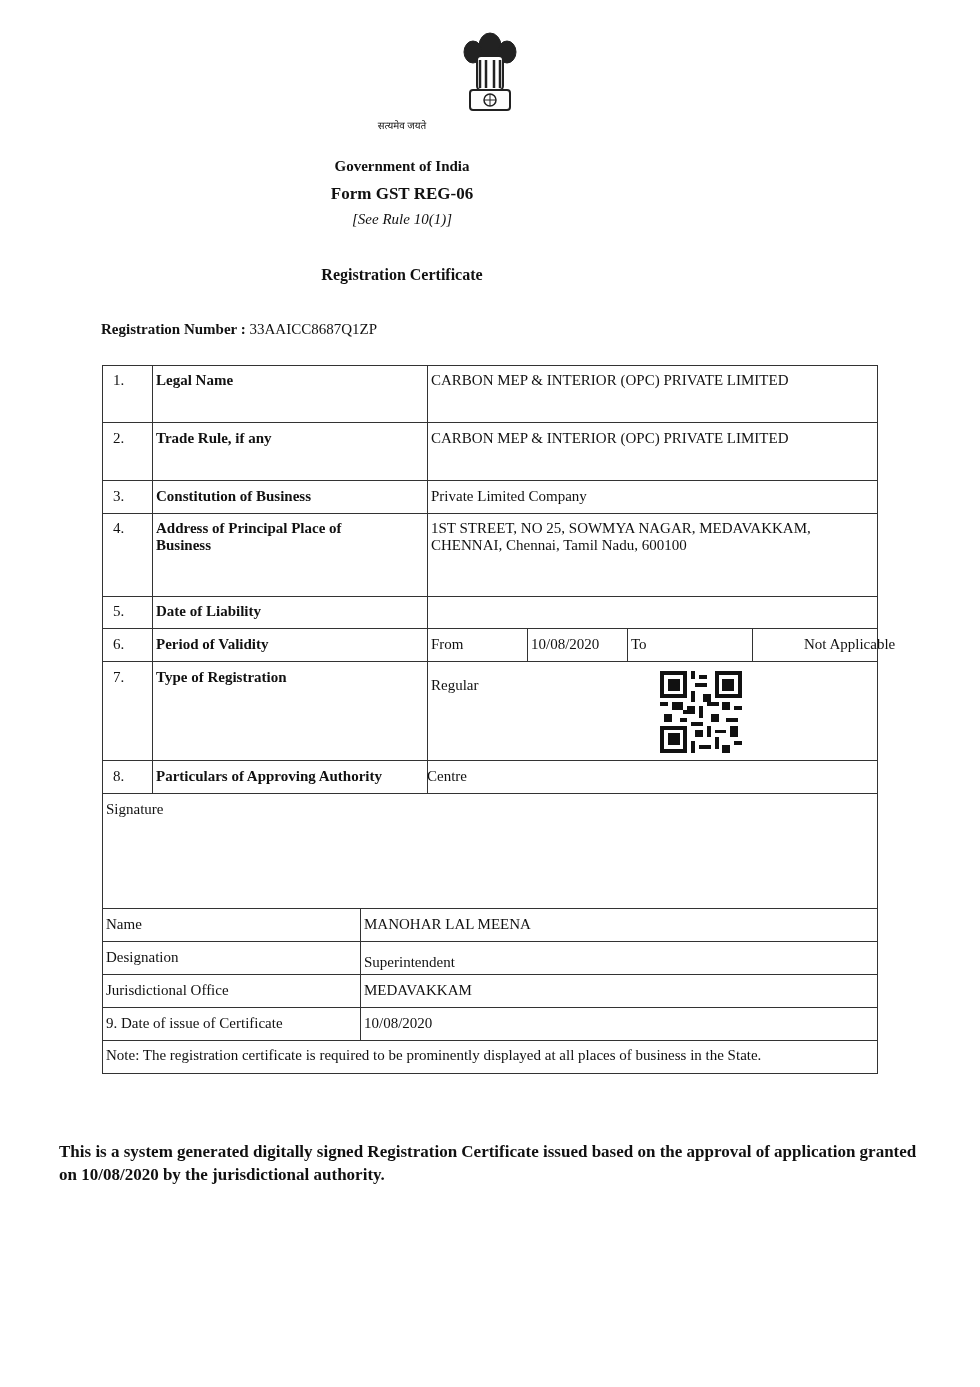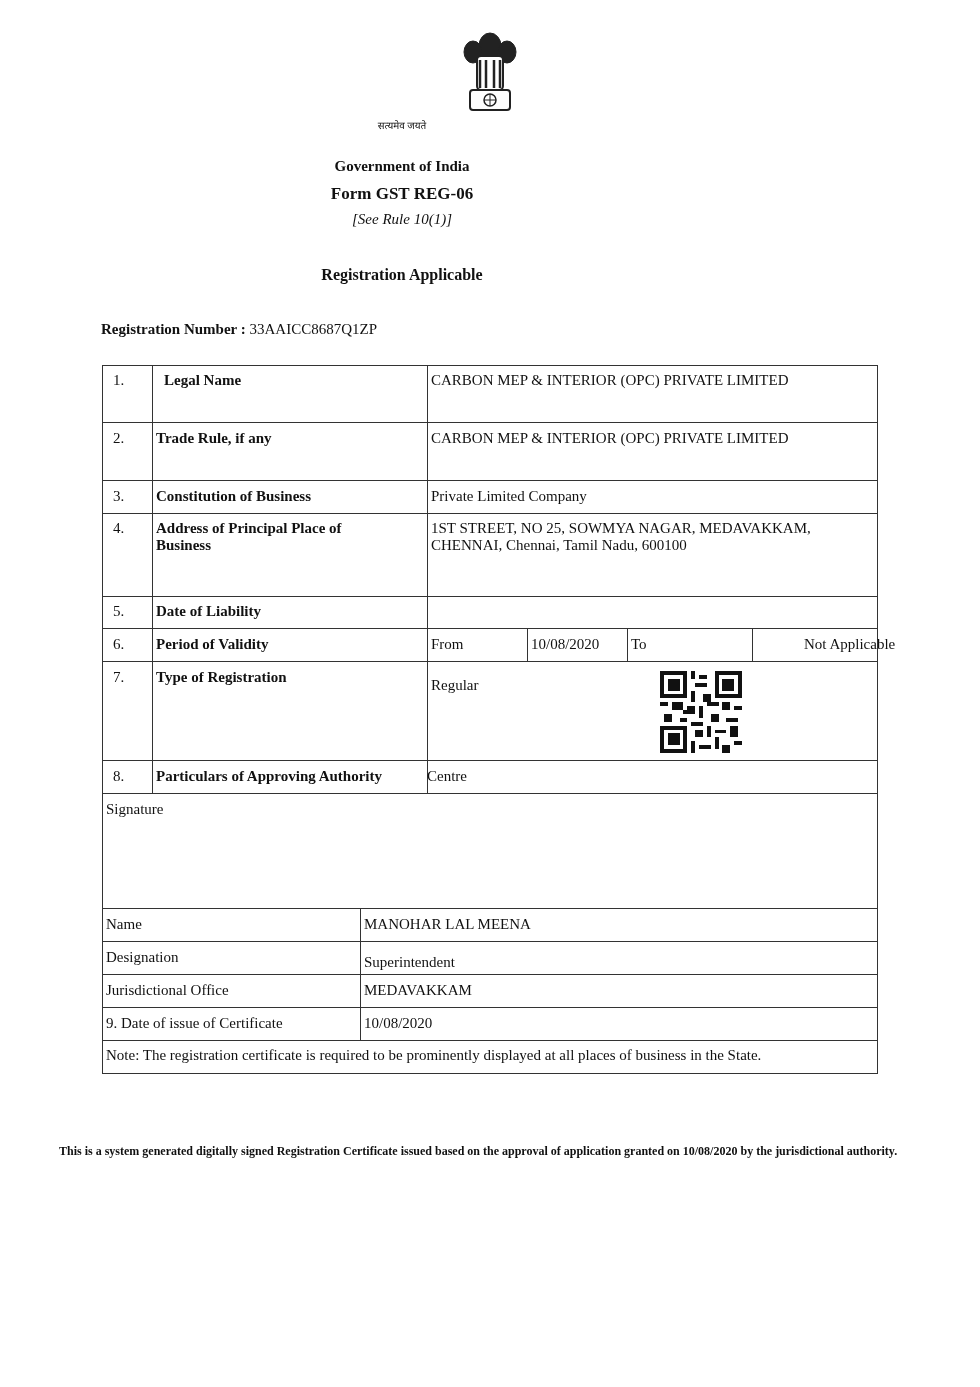--- a/index.html
+++ b/index.html
@@ -18,21 +18,21 @@
 
   .tbl { position: absolute; left: 102px; top: 365px; width: 776px; height: 709px;
          border: 1px solid #333; box-sizing: border-box; }
   .hl { position: absolute; height: 0; border-top: 1.5px solid #333; }
   .vl { position: absolute; width: 0; border-left: 1px solid #333; }
   .cell { position: absolute; font-size: 15px; line-height: 17px; }
   .lbl { font-weight: bold; }
   .num { font-size: 15px; }
   .qr { position: absolute; left: 660px; top: 671px; width: 82px; height: 82px; }
   .footer { position: absolute; left: 59px; top: 1140px; width: 870px;
-            font-size: 12px; font-weight: bold; line-height: 23px; }
+            font-size: 17px; font-weight: bold; line-height: 23px; }
 </style>
 </head>
 <body>
 
 <div class="abs emblem">
   <svg width="80" height="92" viewBox="0 0 80 92">
     <g fill="#222" stroke="#222">
       <ellipse cx="40" cy="18" rx="11" ry="13"></ellipse>
       <ellipse cx="23" cy="24" rx="9" ry="11"></ellipse>
       <ellipse cx="57" cy="24" rx="9" ry="11"></ellipse>
@@ -41,21 +41,21 @@
       <rect x="20" y="62" width="40" height="20" rx="3" fill="#fff" stroke-width="2"></rect>
       <circle cx="40" cy="72" r="6" fill="none" stroke-width="1.5"></circle>
       <path d="M40 66 L40 78 M34 72 L46 72" stroke-width="1"></path>
     </g>
   </svg>
 </div>
 <div class="center motto">सत्यमेव जयते</div>
 <div class="center gov">Government of India</div>
 <div class="center form">Form GST REG-06</div>
 <div class="center rule">[See Rule 10(1)]</div>
-<div class="center title">Registration Applicable</div>
+<div class="center title">Registration Certificate</div>
 
 <div class="abs regno">
   <b>Registration Number :</b>
   <span>33AAICC8687Q1ZP</span>
 </div>
 
 <div class="tbl"></div>
 
 <div class="hl" style="left:102px;width:776px;top:422px;"></div>
 <div class="hl" style="left:102px;width:776px;top:480px;"></div>
@@ -72,21 +72,21 @@
 <div class="hl" style="left:102px;width:776px;top:1040px;"></div>
 
 <div class="vl" style="left:152px;top:365px;height:428px;"></div>
 <div class="vl" style="left:427px;top:365px;height:428px;"></div>
 <div class="vl" style="left:527px;top:628px;height:33px;"></div>
 <div class="vl" style="left:627px;top:628px;height:33px;"></div>
 <div class="vl" style="left:752px;top:628px;height:33px;"></div>
 <div class="vl" style="left:360px;top:908px;height:132px;"></div>
 
 <div class="cell num" style="left:113px;top:372px;">1.</div>
-<div class="cell lbl" style="left:164px;top:372px;">Legal Name</div>
+<div class="cell lbl" style="left:156px;top:372px;">Legal Name</div>
 <div class="cell" style="left:431px;top:372px;">CARBON MEP &amp; INTERIOR (OPC) PRIVATE LIMITED</div>
 
 <div class="cell num" style="left:113px;top:430px;">2.</div>
 <div class="cell lbl" style="left:156px;top:430px;">Trade Rule, if any</div>
 <div class="cell" style="left:431px;top:430px;">CARBON MEP &amp; INTERIOR (OPC) PRIVATE LIMITED</div>
 
 <div class="cell num" style="left:113px;top:488px;">3.</div>
 <div class="cell lbl" style="left:156px;top:488px;">Constitution of Business</div>
 <div class="cell" style="left:431px;top:488px;">Private Limited Company</div>
 

